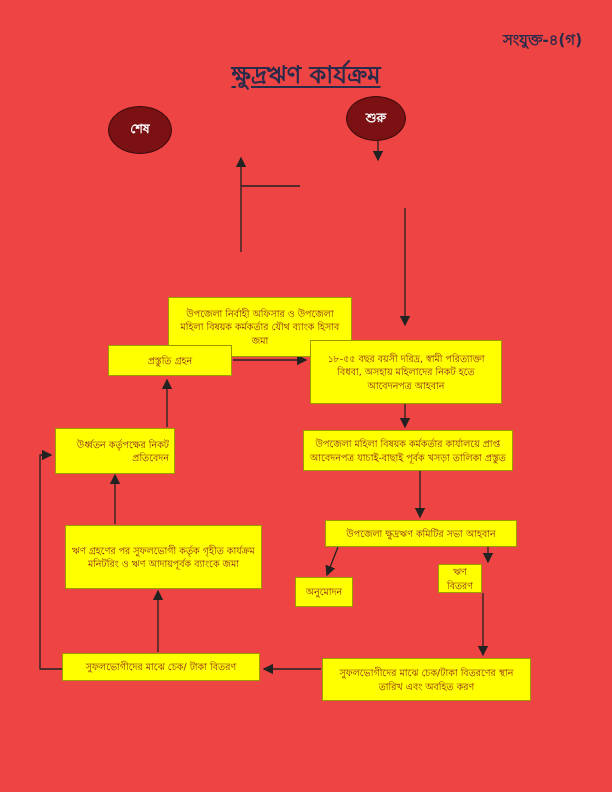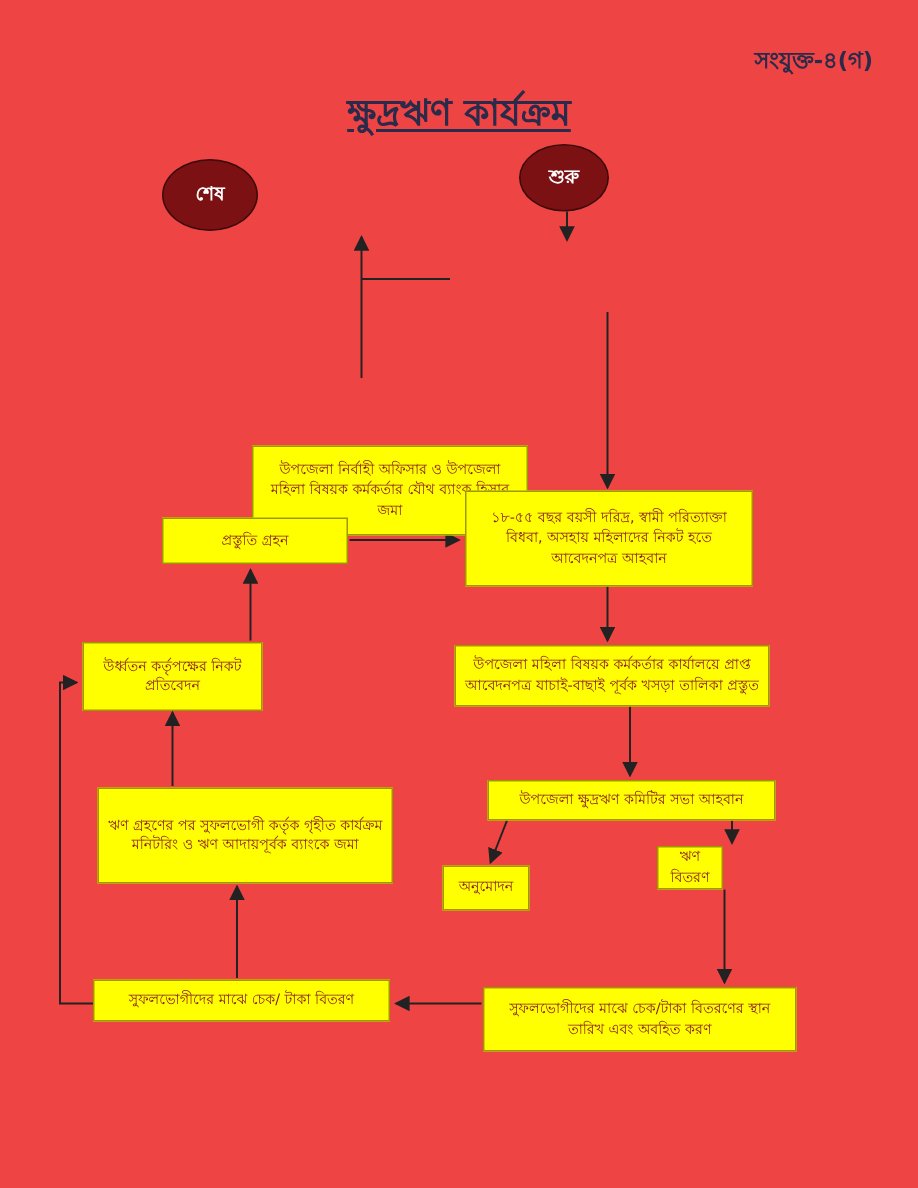--- a/index.html
+++ b/index.html
@@ -65,27 +65,27 @@
     <line x1="167" y1="427" x2="167" y2="380" marker-end="url(#ah)"></line>
     <path class="flow" d="M62,669 L40,669 L40,455 L51,455" marker-end="url(#ah)"></path>
   </svg>
 
   <div class="oval" style="left:108px; top:106px; width:64px; height:48px;">শেষ</div>
   <div class="oval" style="left:346px; top:96px; width:60px; height:45px;">শুরু</div>
 
 
   <div class="ybox" style="left:168px; top:253px; width:184px; height:60px;margin-top:44px;">উপজেলা নির্বাহী অফিসার ও উপজেলা মহিলা বিষয়ক কর্মকর্তার যৌথ ব্যাংক হিসাব জমা</div>
 
-  <div class="ybox" style="left:310px; top:327px; width:192px; height:64px;">১৮-৫৫ বছর বয়সী দরিদ্র, স্বামী পরিত্যাক্তা বিধবা, অসহায় মহিলাদের নিকট হতে আবেদনপত্র আহবান</div>
+  <div class="ybox" style="left:310px; top:340px; width:192px; height:64px;">১৮-৫৫ বছর বয়সী দরিদ্র, স্বামী পরিত্যাক্তা বিধবা, অসহায় মহিলাদের নিকট হতে আবেদনপত্র আহবান</div>
 
   <div class="ybox" style="left:108px; top:345px; width:124px; height:31px;">প্রস্তুতি গ্রহন</div>
 
   <div class="ybox" style="left:303px; top:430px; width:210px; height:41px;">উপজেলা মহিলা বিষয়ক কর্মকর্তার কার্যালয়ে প্রাপ্ত আবেদনপত্র যাচাই-বাছাই পূর্বক খসড়া তালিকা প্রস্তুত</div>
 
-  <div class="ybox" style="left:55px; top:428px; width:120px; height:46px;">উর্ধ্বতন কর্তৃপক্ষের নিকট প্রতিবেদন</div>
+  <div class="ybox" style="left:55px; top:428px; width:120px; height:46px;text-align:right;">উর্ধ্বতন কর্তৃপক্ষের নিকট প্রতিবেদন</div>
 
   <div class="ybox" style="left:325px; top:520px; width:192px; height:27px;">উপজেলা ক্ষুদ্রঋণ কমিটির সভা আহবান</div>
 
   <div class="ybox" style="left:295px; top:577px; width:58px; height:30px;">অনুমোদন</div>
 
   <div class="ybox" style="left:438px; top:564px; width:44px; height:29px;">ঋণ বিতরণ</div>
 
   <div class="ybox" style="left:65px; top:525px; width:197px; height:64px;">ঋণ গ্রহণের পর সুফলভোগী কর্তৃক গৃহীত কার্যক্রম মনিটরিং ও ঋণ আদায়পূর্বক ব্যাংকে জমা</div>
 
   <div class="ybox" style="left:62px; top:653px; width:198px; height:28px;">সুফলভোগীদের মাঝে চেক/ টাকা বিতরণ</div>

